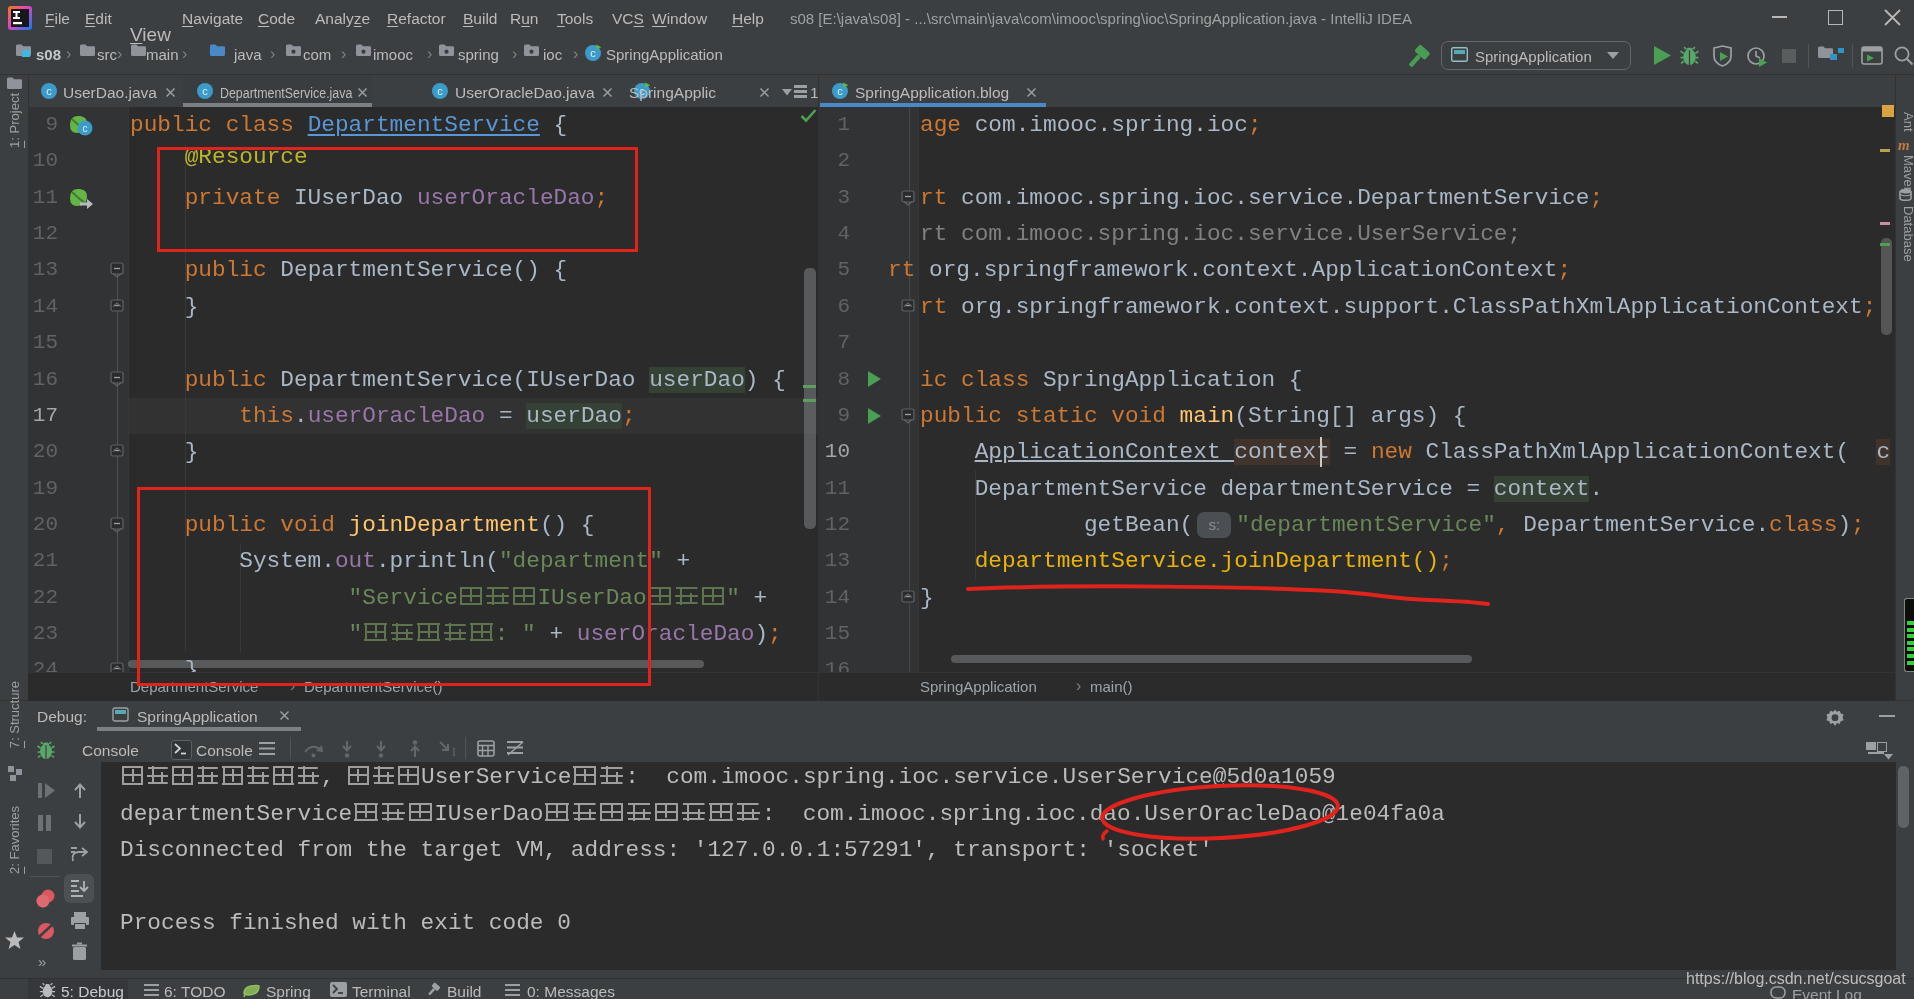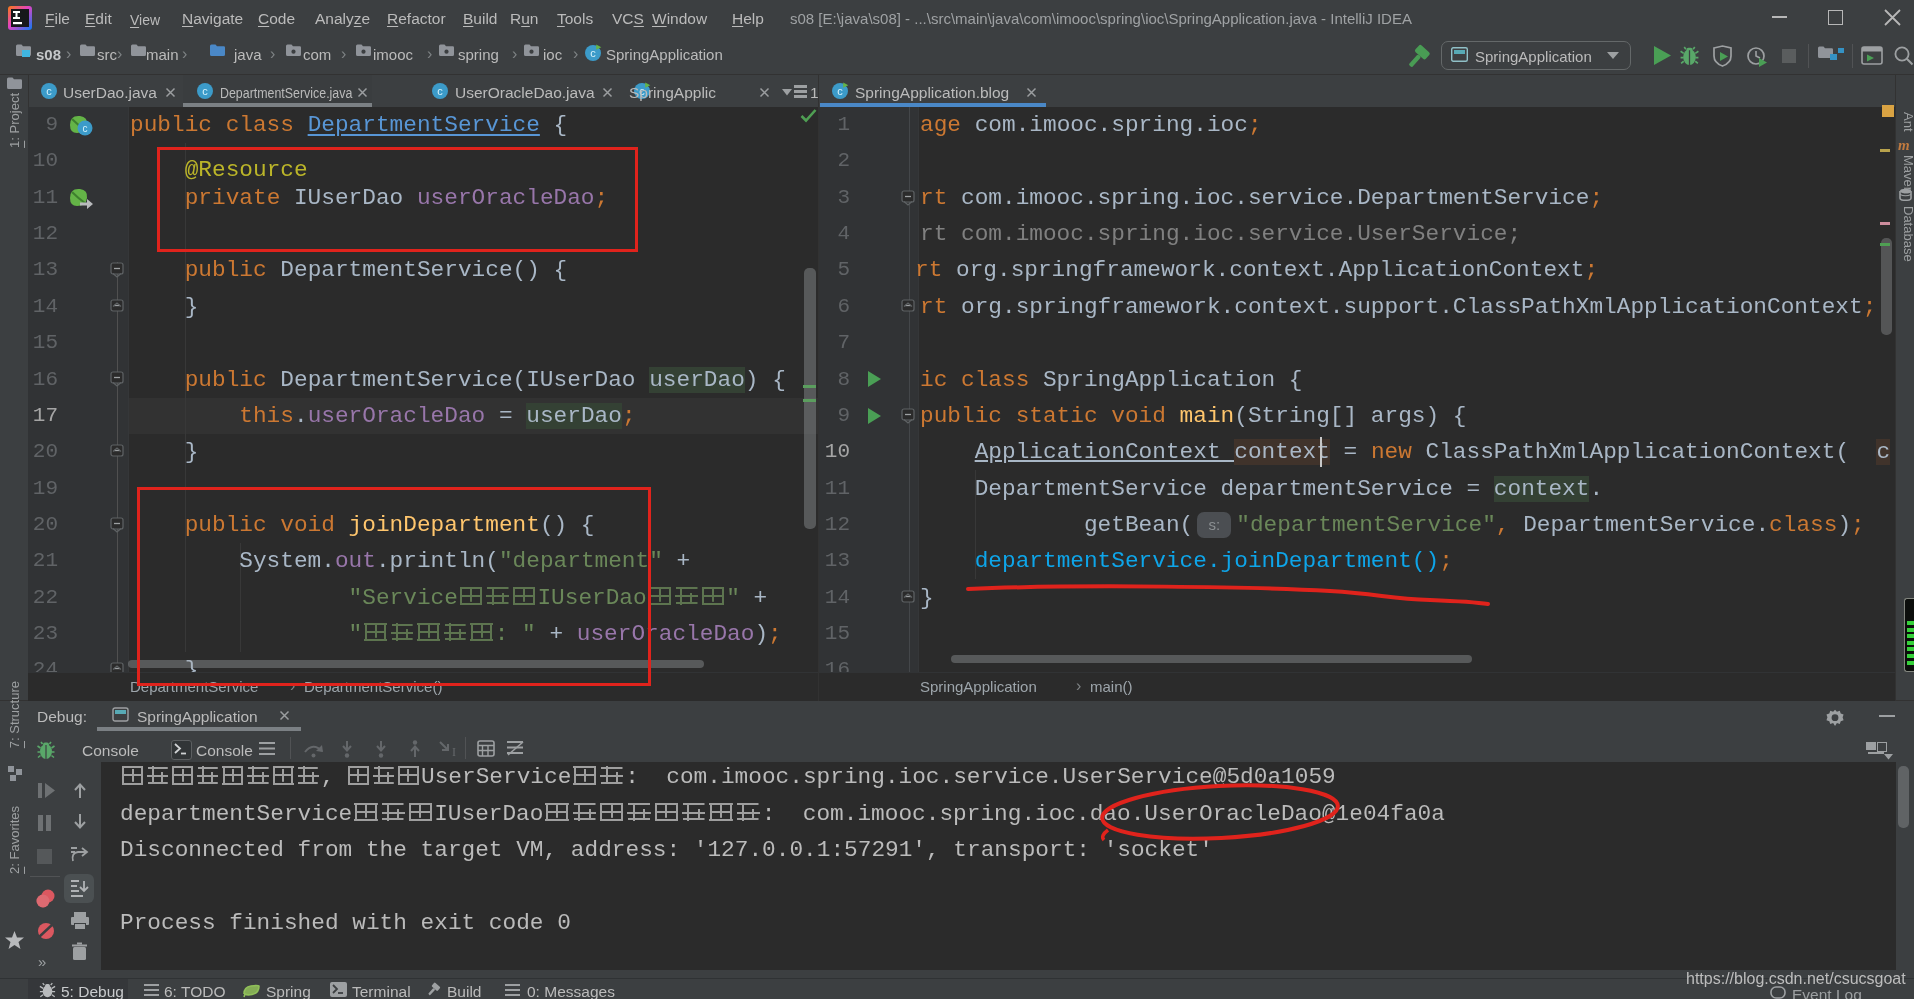--- a/index.html
+++ b/index.html
@@ -51,21 +51,21 @@
     </defs>
     <rect x="1" y="1" width="24" height="24" rx="3" fill="url(#lg)"></rect>
     <rect x="4" y="4" width="18" height="18" fill="#16181b"></rect>
     <rect x="6" y="6" width="7" height="2" fill="#fff"></rect>
     <rect x="8.5" y="6" width="2" height="8" fill="#fff"></rect>
     <rect x="6" y="12" width="7" height="2" fill="#fff"></rect>
     <rect x="6" y="17" width="9" height="2.2" fill="#fff"></rect>
   </svg>
 <div class="ui" style="left:45px;top:9px;font-size:15.5px"><u>F</u>ile</div>
 <div class="ui" style="left:85px;top:9px;font-size:15.5px"><u>E</u>dit</div>
-<div class="ui" style="left:130px;top:10px;font-size:14px"><u>V</u>iew</div>
+<div class="ui" style="left:130px;top:25px;font-size:19px"><u>V</u>iew</div>
 <div class="ui" style="left:182px;top:9px;font-size:15.5px"><u>N</u>avigate</div>
 <div class="ui" style="left:258px;top:9px;font-size:15.5px"><u>C</u>ode</div>
 <div class="ui" style="left:315px;top:9px;font-size:15.5px">Analy<u>z</u>e</div>
 <div class="ui" style="left:387px;top:9px;font-size:15.5px"><u>R</u>efactor</div>
 <div class="ui" style="left:463px;top:9px;font-size:15.5px"><u>B</u>uild</div>
 <div class="ui" style="left:510px;top:9px;font-size:15.5px">R<u>u</u>n</div>
 <div class="ui" style="left:557px;top:9px;font-size:15.5px"><u>T</u>ools</div>
 <div class="ui" style="left:612px;top:9px;font-size:15.5px">VC<u>S</u></div>
 <div class="ui" style="left:652px;top:9px;font-size:15.5px"><u>W</u>indow</div>
 <div class="ui" style="left:732px;top:9px;font-size:15.5px"><u>H</u>elp</div>
@@ -245,21 +245,21 @@
 <div class="gn" style="left:28px;top:470.5px;color:#606366">19</div>
 <div class="gn" style="left:28px;top:506.9px;color:#606366">20</div>
 <div class="gn" style="left:28px;top:543.2px;color:#606366">21</div>
 <div class="gn" style="left:28px;top:579.5px;color:#606366">22</div>
 <div class="gn" style="left:28px;top:615.9px;color:#606366">23</div>
 <div class="gn" style="left:28px;top:652.2px;color:#606366">24</div>
 <div class="abs" style="left:117px;top:262px;width:1px;height:408px;background:#505050"></div>
 <div class="abs" style="left:185px;top:143px;width:1px;height:509px;background:#383838"></div>
 <div class="abs" style="left:240px;top:543px;width:1px;height:109px;background:#383838"></div>
 <div class="ln" style="left:130px;top:107.0px"><span style="color:#cc7832;">public class</span> <span style="color:#5896d6;text-decoration:underline;text-underline-offset:3px">DepartmentService</span><span style="color:#a9b7c6;"> {</span></div>
-<div class="ln" style="left:130px;top:152px">    <span style="color:#bbb529;">@Resource</span></div>
+<div class="ln" style="left:130px;top:139px">    <span style="color:#bbb529;">@Resource</span></div>
 <div class="ln" style="left:130px;top:179.7px">    <span style="color:#cc7832;">private</span><span style="color:#a9b7c6;"> IUserDao </span><span style="color:#9876aa;">userOracleDao</span><span style="color:#cc7832;">;</span></div>
 <div class="ln" style="left:130px;top:252.4px">    <span style="color:#cc7832;">public</span><span style="color:#a9b7c6;"> DepartmentService() {</span></div>
 <div class="ln" style="left:130px;top:288.8px"><span style="color:#a9b7c6;">    }</span></div>
 <div class="ln" style="left:130px;top:361.5px">    <span style="color:#cc7832;">public</span><span style="color:#a9b7c6;"> DepartmentService(IUserDao </span><span style="color:#a9b7c6;background:#344134;">userDao</span><span style="color:#a9b7c6;">) {</span></div>
 <div class="ln" style="left:130px;top:397.8px">        <span style="color:#cc7832;">this</span><span style="color:#a9b7c6;">.</span><span style="color:#9876aa;">userOracleDao</span><span style="color:#a9b7c6;"> = </span><span style="color:#a9b7c6;background:#344134;">userDao</span><span style="color:#cc7832;">;</span></div>
 <div class="ln" style="left:130px;top:434.2px"><span style="color:#a9b7c6;">    }</span></div>
 <div class="ln" style="left:130px;top:506.9px">    <span style="color:#cc7832;">public void </span><span style="color:#ffc66d;">joinDepartment</span><span style="color:#a9b7c6;">() {</span></div>
 <div class="ln" style="left:130px;top:543.2px">        <span style="color:#a9b7c6;">System.</span><span style="color:#9876aa;">out</span><span style="color:#a9b7c6;">.println(</span><span style="color:#6a8759;">"department"</span><span style="color:#a9b7c6;"> +</span></div>
 <div class="ln" style="left:130px;top:579.5px">                <span style="color:#6a8759;">"Service<i class="cj a" style="width:24.5px"></i><i class="cj b" style="width:24.5px"></i><i class="cj a" style="width:24.5px"></i>IUserDao<i class="cj a" style="width:24.5px"></i><i class="cj b" style="width:24.5px"></i><i class="cj a" style="width:24.5px"></i>"</span><span style="color:#a9b7c6;"> +</span></div>
 <div class="ln" style="left:130px;top:615.9px">                <span style="color:#6a8759;">"<i class="cj a" style="width:24.5px"></i><i class="cj b" style="width:24.5px"></i><i class="cj a" style="width:24.5px"></i><i class="cj b" style="width:24.5px"></i><i class="cj a" style="width:24.5px"></i>: "</span><span style="color:#a9b7c6;"> + </span><span style="color:#9876aa;">userOracleDao</span><span style="color:#a9b7c6;">)</span><span style="color:#cc7832;">;</span></div>
@@ -331,28 +331,28 @@
 <div class="gn" style="left:820px;top:506.9px;color:#606366">12</div>
 <div class="gn" style="left:820px;top:543.2px;color:#606366">13</div>
 <div class="gn" style="left:820px;top:579.5px;color:#606366">14</div>
 <div class="gn" style="left:820px;top:615.9px;color:#606366">15</div>
 <div class="gn" style="left:820px;top:652.2px;color:#606366">16</div>
 <div class="abs" style="left:909px;top:107px;width:1px;height:565px;background:#44474a"></div>
 <div class="abs" style="left:975px;top:470px;width:1px;height:109px;background:#383838"></div>
 <div class="ln" style="left:920px;top:107.0px"><span style="color:#cc7832;">age</span><span style="color:#a9b7c6;"> com.imooc.spring.ioc</span><span style="color:#cc7832;">;</span></div>
 <div class="ln" style="left:920px;top:179.7px"><span style="color:#cc7832;">rt</span><span style="color:#a9b7c6;"> com.imooc.spring.ioc.service.DepartmentService</span><span style="color:#cc7832;">;</span></div>
 <div class="ln" style="left:920px;top:216.1px"><span style="color:#808080;">rt com.imooc.spring.ioc.service.UserService;</span></div>
-<div class="ln" style="left:915px;top:252.4px"><span style="color:#cc7832;">rt</span><span style="color:#a9b7c6;"> org.springframework.context.ApplicationContext</span><span style="color:#cc7832;">;</span></div>
+<div class="ln" style="left:888px;top:252.4px"><span style="color:#cc7832;">rt</span><span style="color:#a9b7c6;"> org.springframework.context.ApplicationContext</span><span style="color:#cc7832;">;</span></div>
 <div class="ln" style="left:920px;top:288.8px"><span style="color:#cc7832;">rt</span><span style="color:#a9b7c6;"> org.springframework.context.support.ClassPathXmlApplicationContext</span><span style="color:#cc7832;">;</span></div>
 <div class="ln" style="left:920px;top:361.5px"><span style="color:#cc7832;">ic class</span><span style="color:#a9b7c6;"> SpringApplication {</span></div>
 <div class="ln" style="left:920px;top:397.8px"><span style="color:#cc7832;">public static void </span><span style="color:#ffc66d;">main</span><span style="color:#a9b7c6;">(String[] args) {</span></div>
 <div class="ln" style="left:920px;top:434.2px">    <span style="color:#a9b7c6;text-decoration:underline;">ApplicationContext </span><span style="color:#a9b7c6;background:#40332b;">context</span><span style="color:#a9b7c6;"> = </span><span style="color:#cc7832;">new</span><span style="color:#a9b7c6;"> ClassPathXmlApplicationContext(  </span><span style="color:#a9b7c6;background:#40332b;">c</span></div>
 <div class="ln" style="left:920px;top:470.5px">    <span style="color:#a9b7c6;">DepartmentService departmentService = </span><span style="color:#a9b7c6;background:#344134;">context</span><span style="color:#a9b7c6;">.</span></div>
 <div class="ln" style="left:920px;top:506.9px">            <span style="color:#a9b7c6;">getBean(</span><span style="display:inline-block;width:34px;height:26px;line-height:26px;background:#4b4e52;border-radius:7px;color:#8c9093;font-size:15px;font-family:'Liberation Sans';text-align:center;vertical-align:1px;margin:0 5px 0 4px">s:</span><span style="color:#6a8759;">"departmentService"</span><span style="color:#cc7832;">,</span><span style="color:#a9b7c6;"> DepartmentService.</span><span style="color:#cc7832;">class</span><span style="color:#a9b7c6;">)</span><span style="color:#cc7832;">;</span></div>
-<div class="ln" style="left:920px;top:543.2px">    <span style="color:#0ea5e9;margin-top:8px;">departmentService.joinDepartment()</span><span style="color:#cc7832;">;</span></div>
+<div class="ln" style="left:920px;top:543.2px">    <span style="color:#eab308;margin-top:8px;">departmentService.joinDepartment()</span><span style="color:#cc7832;">;</span></div>
 <div class="ln" style="left:920px;top:579.5px"><span style="color:#a9b7c6;">}</span></div>
 <div class="abs" style="left:1320px;top:437px;width:2px;height:30px;background:#c8c8c8"></div>
 <svg class="abs" style="left:866px;top:370px" width="16" height="18">
     <path d="M2 1 L15 9 L2 17 Z" fill="#4a9f55"></path>
   </svg>
 <svg class="abs" style="left:866px;top:407px" width="16" height="18">
     <path d="M2 1 L15 9 L2 17 Z" fill="#4a9f55"></path>
   </svg>
 <svg class="abs" style="left:901px;top:190px" width="14" height="17" viewBox="0 0 14 17">
     <rect x="1" y="1" width="12" height="11" rx="2" fill="#2b2b2b" stroke="#5f6365" stroke-width="1.2"></rect>

